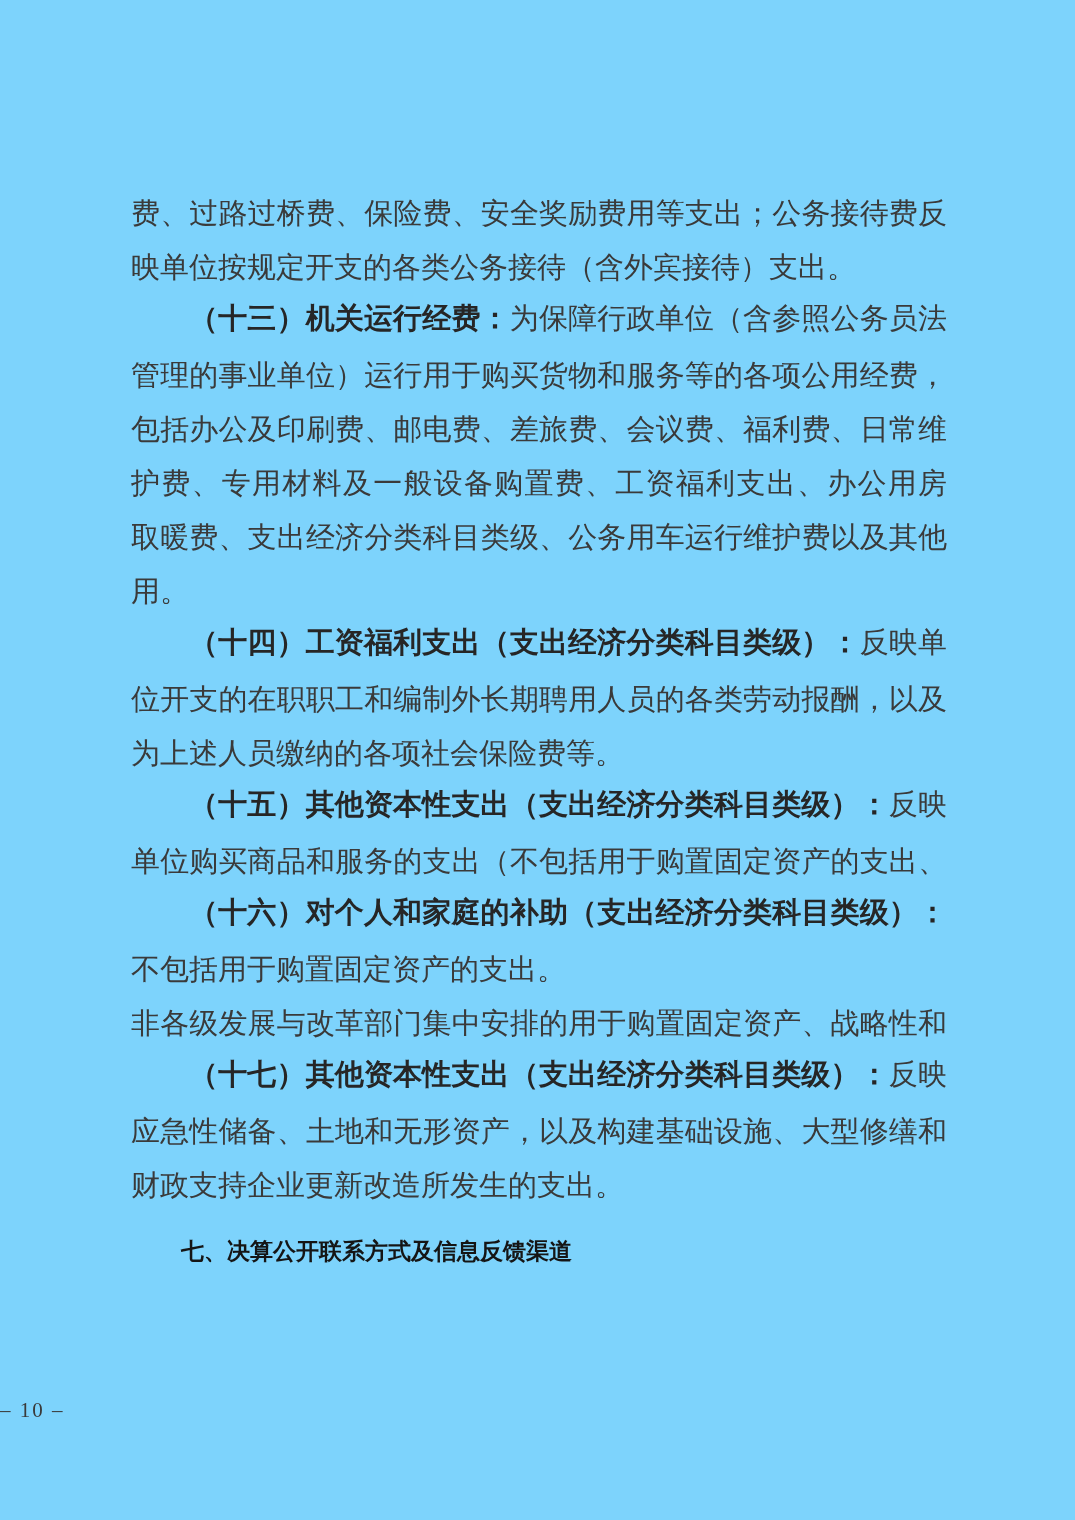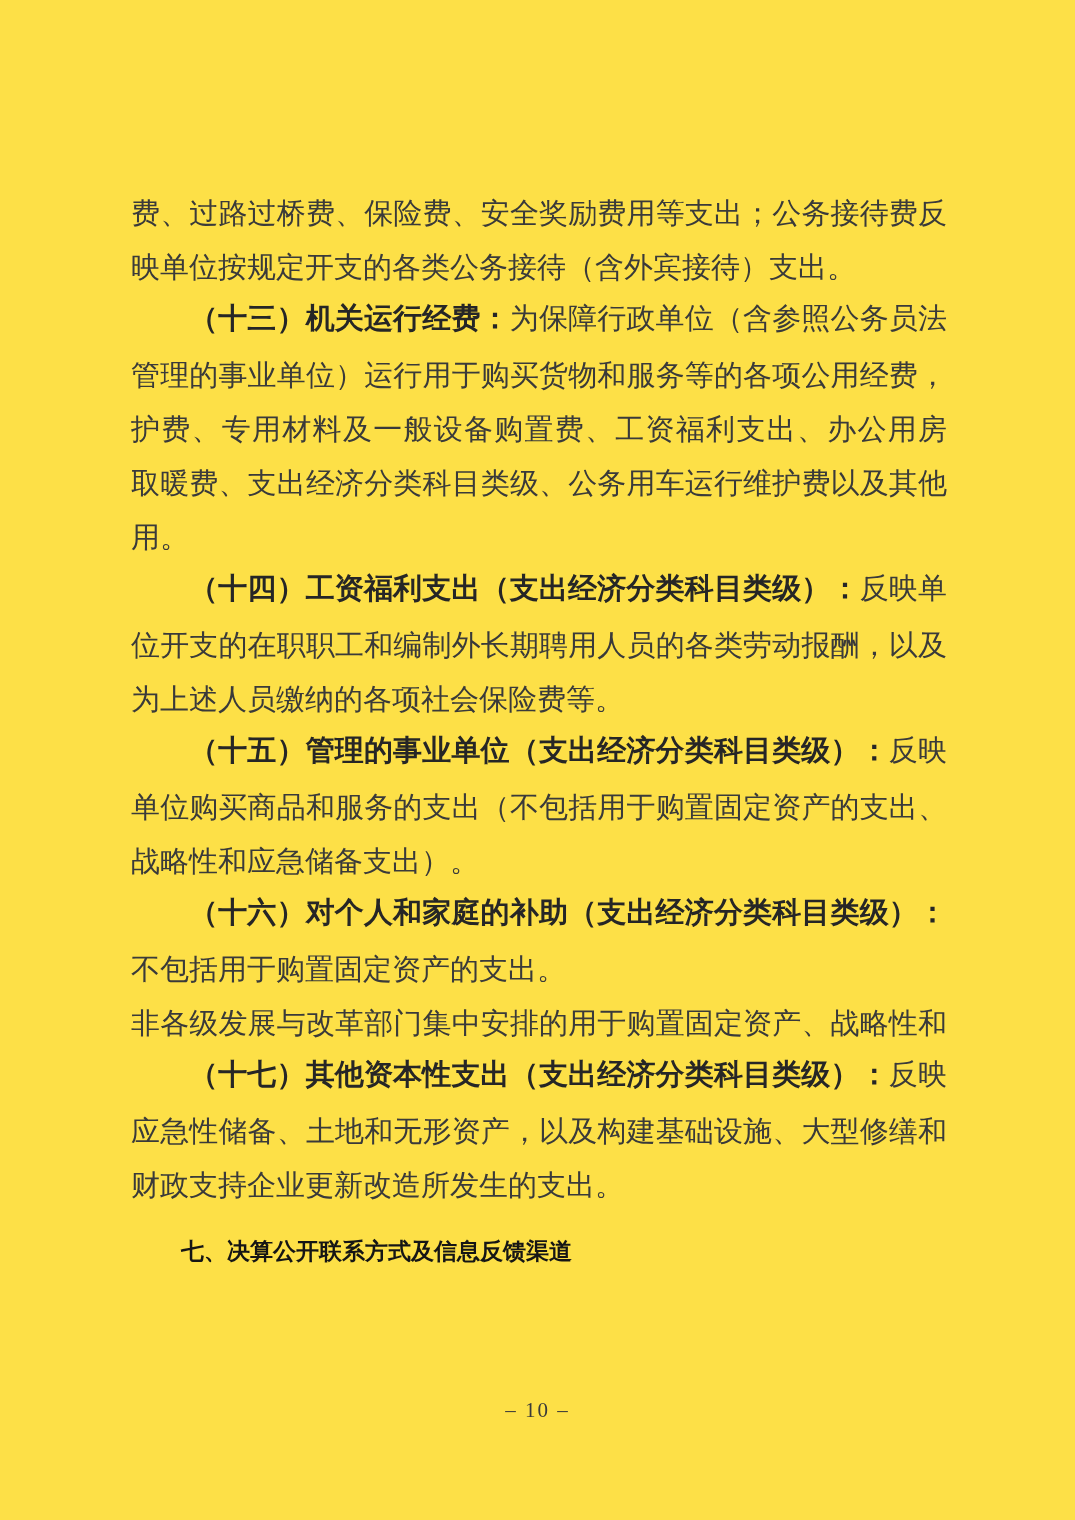--- a/index.html
+++ b/index.html
@@ -1,21 +1,21 @@
 <!DOCTYPE html>
 <html><head>
 <meta charset="utf-8">
 <style>
   * { margin: 0; padding: 0; box-sizing: border-box; }
   html, body { background: #ffffff; }
   .page {
     position: relative;
     width: 1075px;
     height: 1520px;
-    background: #fde047;
+    background: #7dd3fc;
     overflow: hidden;
     font-family: "Liberation Serif", "DejaVu Serif", serif;
     color: #3a3a3a;
   }
   .doc-body {
     position: absolute;
     left: 131px;
     top: 186px;
     width: 816px;
   }
@@ -39,47 +39,47 @@
     font-size: 23px;
     color: #151515;
     text-indent: 50px;
   }
   .line.heading .run { color: #151515; font-weight: bold; }
   .page-footer {
     position: absolute;
     left: 0;
     top: 1398px;
     width: 100%;
-    text-align: center;
+    text-align: left;
   }
   .page-number {
     font-size: 21px;
     color: #3a3a3a;
     letter-spacing: 2px;
     font-family: "Liberation Serif", "DejaVu Serif", serif;
   }
 </style>
 </head>
 <body>
 
 <div class="page">
   <main class="doc-body">
       <div class="line fill"><span class="run">费、过路过桥费、保险费、安全奖励费用等支出；公务接待费反</span></div>
       <div class="line"><span class="run">映单位按规定开支的各类公务接待（含外宾接待）支出。</span></div>
       <div class="line fill indent"><span class="run b">（十三）机关运行经费：</span><span class="run">为保障行政单位（含参照公务员法</span></div>
       <div class="line fill"><span class="run">管理的事业单位）运行用于购买货物和服务等的各项公用经费，</span></div>
+      <div class="line fill"><span class="run">包括办公及印刷费、邮电费、差旅费、会议费、福利费、日常维</span></div>
       <div class="line fill"><span class="run">护费、专用材料及一般设备购置费、工资福利支出、办公用房</span></div>
       <div class="line fill"><span class="run">取暖费、支出经济分类科目类级、公务用车运行维护费以及其他费</span></div>
       <div class="line"><span class="run">用。</span></div>
       <div class="line fill indent"><span class="run b">（十四）工资福利支出（支出经济分类科目类级）：</span><span class="run">反映单</span></div>
       <div class="line fill"><span class="run">位开支的在职职工和编制外长期聘用人员的各类劳动报酬，以及</span></div>
       <div class="line"><span class="run">为上述人员缴纳的各项社会保险费等。</span></div>
-      <div class="line fill indent"><span class="run b">（十五）管理的事业单位（支出经济分类科目类级）：</span><span class="run">反映</span></div>
+      <div class="line fill indent"><span class="run b">（十五）其他资本性支出（支出经济分类科目类级）：</span><span class="run">反映</span></div>
       <div class="line fill"><span class="run">单位购买商品和服务的支出（不包括用于购置固定资产的支出、</span></div>
-      <div class="line"><span class="run">战略性和应急储备支出）。</span></div>
       <div class="line fill indent"><span class="run b">（十六）对个人和家庭的补助（支出经济分类科目类级）：</span></div>
       <div class="line"><span class="run">不包括用于购置固定资产的支出。</span></div>
       <div class="line fill"><span class="run">非各级发展与改革部门集中安排的用于购置固定资产、战略性和</span></div>
       <div class="line fill indent"><span class="run b">（十七）其他资本性支出（支出经济分类科目类级）：</span><span class="run">反映</span></div>
       <div class="line fill"><span class="run">应急性储备、土地和无形资产，以及构建基础设施、大型修缮和</span></div>
       <div class="line"><span class="run">财政支持企业更新改造所发生的支出。</span></div>
       <div class="line heading indent"><span class="run b">七、决算公开联系方式及信息反馈渠道</span></div>
     </main>
   <footer class="page-footer">
     <span class="page-number">– 10 –</span>

